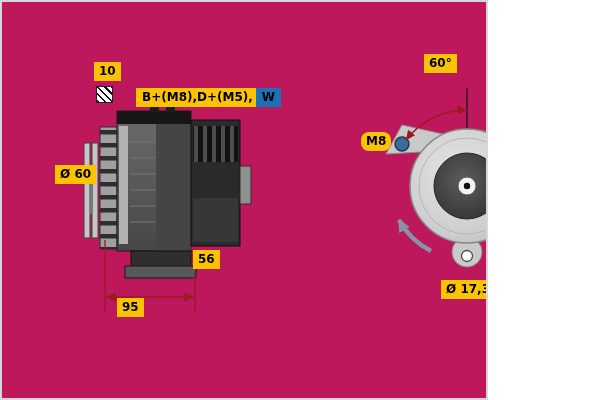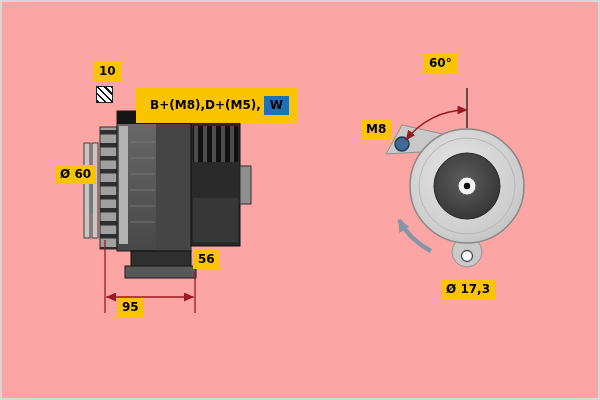--- a/index.html
+++ b/index.html
@@ -1,29 +1,29 @@
 <!DOCTYPE html>
 <html style="--label-bg: #fcc400; --label-text: #000000; --terminal-w-bg: #1e71b8; --dimension: #9b1a20; --rotation-arrow: #8496a6; --line: #1a1a1a;"><head>
 <meta charset="utf-8">
 <style>
   * { margin:0; padding:0; box-sizing:border-box; }
   html,body { background:#ffffff; }
   .canvas {
-    position:relative; width:600px; height:400px; background:#fca5a5;
+    position:relative; width:488px; height:400px; background:#be185d;
     font-family:"DejaVu Sans", sans-serif; overflow:hidden;
   }
   .frame { position:absolute; inset:0; border:2px solid #d7d7d7; pointer-events:none; }
   svg.drawing { position:absolute; left:0; top:0; }
   .tag {
     position:absolute; display:flex; align-items:stretch;
     background:var(--label-bg,#fcc400); color:var(--label-text,#000);
     font-weight:bold; font-size:12px; line-height:15px;
     padding:2px 5px; white-space:nowrap;
   }
-  .tag.combo { padding:8px; }
+  .tag.combo { padding:0; }
   .tag.combo .seg  { padding:2px 3px 2px 6px; }
   .tag.combo .wseg { padding:2px 6px; background:var(--terminal-w-bg,#1e71b8); }
   .hatch {
     position:absolute; width:17px; height:17px; border:1px solid #222;
     background:repeating-linear-gradient(45deg, #141414 0 2px, #ffffff 2px 5px);
   }
 </style>
 </head>
 <body>
 
@@ -115,17 +115,17 @@
   <div class="tag combo" style="left:136px; top:88px;">
     <span class="seg">B+(M8),D+(M5),</span>
       <span class="wseg">W</span>
   </div>
 
   <div class="tag" style="left:55px; top:165px;">Ø 60</div>
   <div class="tag" style="left:193px; top:250px;">56</div>
   <div class="tag" style="left:117px; top:298px;">95</div>
 
   <div class="tag" style="left:424px; top:54px;">60°</div>
-  <div class="tag" style="left:361px; top:120px;">M8</div>
+  <div class="tag" style="left:361px; top:132px;border-radius:8px;">M8</div>
   <div class="tag" style="left:441px; top:280px;">Ø 17,3</div>
 
   <div class="frame"></div>
 </div>
 
 </body></html>

